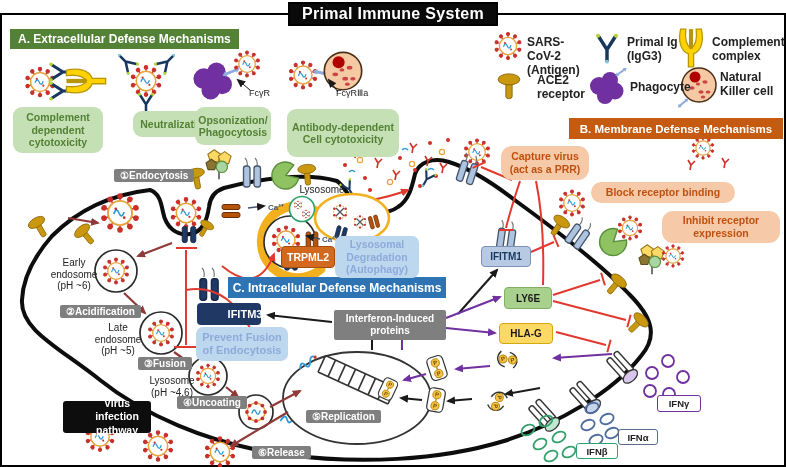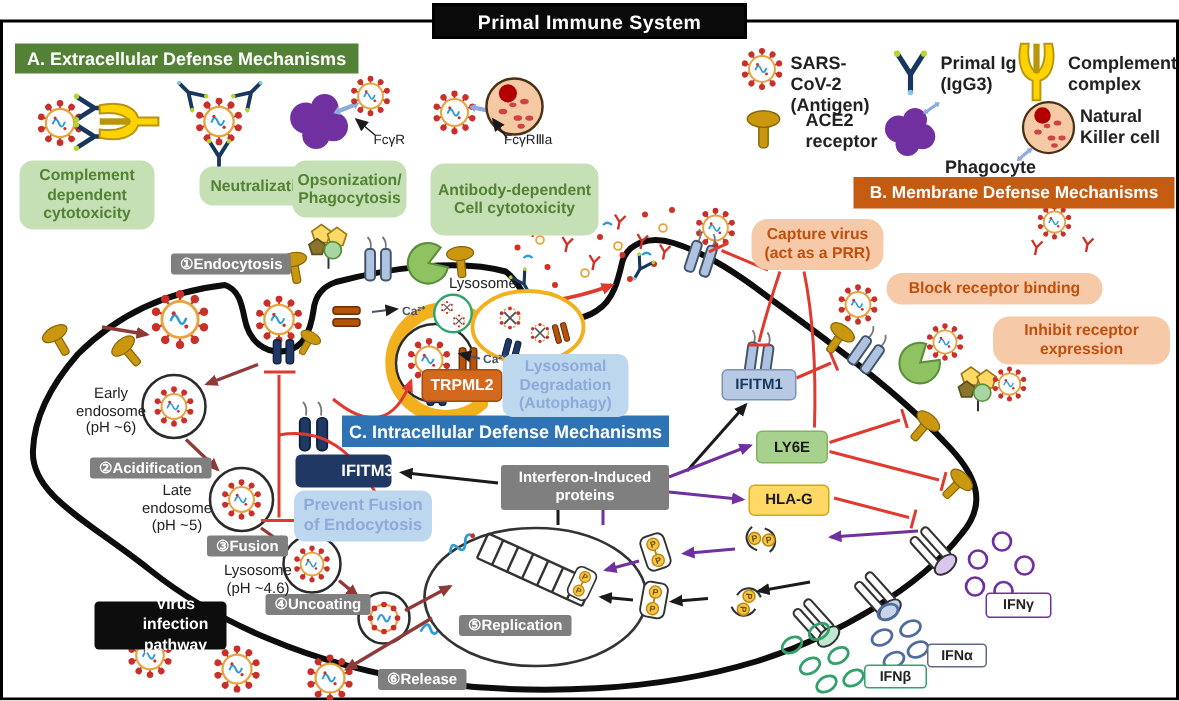--- a/index.html
+++ b/index.html
@@ -1,21 +1,21 @@
 <!DOCTYPE html>
 <html><head>
 <meta charset="utf-8">
 <style>
   html,body{margin:0;padding:0;background:#fff;font-family:"Liberation Sans",sans-serif;}
   #stage{position:relative;width:786px;height:467px;background:#fff;overflow:hidden;}
   .abs{position:absolute;box-sizing:border-box;}
   svg{font-family:"Liberation Sans",sans-serif;}
   .frame{border:2.5px solid #000;}
   .center{display:flex;align-items:center;justify-content:center;text-align:center;}
-  .title{background:#0a0a0a;color:#fff;font-weight:bold;font-size:13px;border:2px solid #000;letter-spacing:.3px;}
+  .title{background:#0a0a0a;color:#fff;font-weight:bold;font-size:16px;border:2px solid #000;letter-spacing:.3px;}
   .ghdr{background:#538135;color:#fff;font-weight:bold;font-size:12px;}
   .gbox{background:#c5e0b4;color:#538135;font-weight:bold;font-size:10.5px;border-radius:9px;line-height:1.18;padding:2px;}
   .ohdr{background:#c55a11;color:#fff;font-weight:bold;font-size:11.5px;}
   .obox{background:#f6c9a8;color:#c0500f;font-weight:bold;font-size:10.5px;border-radius:11px;line-height:1.2;padding:2px;}
   .bhdr{background:#2e74b5;color:#fff;font-weight:bold;font-size:12px;}
   .blbox{background:#bdd7ee;color:#8eaadb;font-weight:bold;font-size:10.5px;border-radius:7px;line-height:1.2;}
   .graybox{background:#7f7f7f;color:#fff;font-weight:bold;font-size:10px;padding:1px 6px;border-radius:2px;white-space:nowrap;}
   .navybox{background:#1f3864;color:#fff;font-weight:bold;font-size:11px;border-radius:4px;padding-left:32px;}
   .orbox{background:#d2691e;color:#fff;font-weight:bold;font-size:10.5px;border-radius:4px;border:1px solid #a04e0c;}
   .ifitm1box{background:#b8c9e4;color:#17375e;font-weight:bold;font-size:10px;border:1.5px solid #7d90b5;border-radius:4px;}
@@ -499,21 +499,21 @@
   <div class="abs center gbox" style="left:105px;top:111px;width:84px;height:26px;margin-left:28px;">Neutralization</div>
   <div class="abs center gbox" style="left:195px;top:107px;width:76px;height:38px;">Opsonization/ Phagocytosis</div>
   <div class="abs center gbox" style="left:287px;top:109px;width:112px;height:48px;">Antibody-dependent Cell cytotoxicity</div>
   <div class="abs tiny" style="left:249px;top:88px;">FcγR</div>
   <div class="abs tiny" style="left:336px;top:88px;">FcγRⅢa</div>
 
   <div class="abs legendlbl" style="left:527px;top:36px;width:64px;">SARS-CoV-2 (Antigen)</div>
   <div class="abs legendlbl" style="left:627px;top:36px;width:52px;">Primal Ig (IgG3)</div>
   <div class="abs legendlbl" style="left:712px;top:36px;width:66px;">Complement complex</div>
   <div class="abs legendlbl" style="left:537px;top:74px;width:56px;">ACE2 receptor</div>
-  <div class="abs legendlbl" style="left:630px;top:81px;width:56px;margin-top:24px;">Phagocyte</div>
+  <div class="abs legendlbl" style="left:630px;top:81px;width:56px;">Phagocyte</div>
   <div class="abs legendlbl" style="left:720px;top:71px;width:54px;">Natural Killer cell</div>
 
   <div class="abs center ohdr" style="left:569px;top:118px;width:214px;height:21px;">B. Membrane Defense Mechanisms</div>
   <div class="abs center obox" style="left:501px;top:146px;width:88px;height:34px;">Capture virus (act as a PRR)</div>
   <div class="abs center obox" style="left:591px;top:182px;width:144px;height:21px;">Block receptor binding</div>
   <div class="abs center obox" style="left:662px;top:211px;width:118px;height:32px;">Inhibit receptor expression</div>
 
   <div class="abs center bhdr" style="left:228px;top:277px;width:218px;height:21px;">C. Intracellular Defense Mechanisms</div>
   <div class="abs center orbox" style="left:281px;top:246px;width:54px;height:22px;">TRPML2</div>
   <div class="abs center blbox" style="left:335px;top:236px;width:84px;height:42px;">Lysosomal Degradation (Autophagy)</div>

